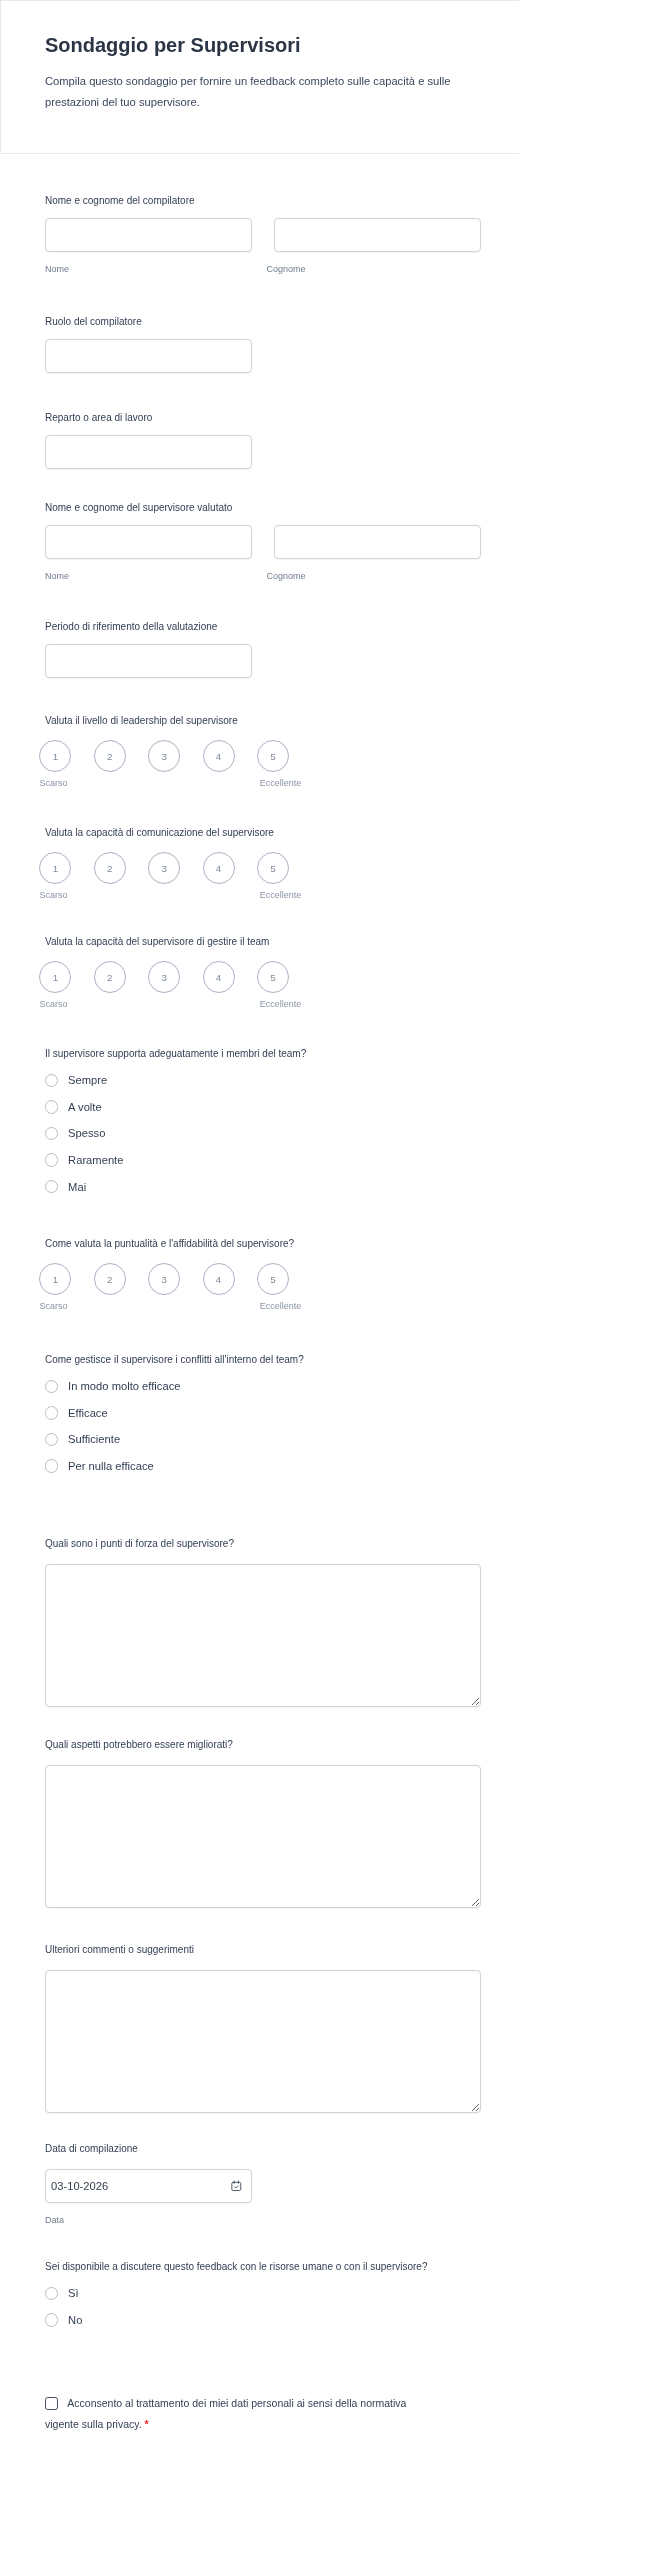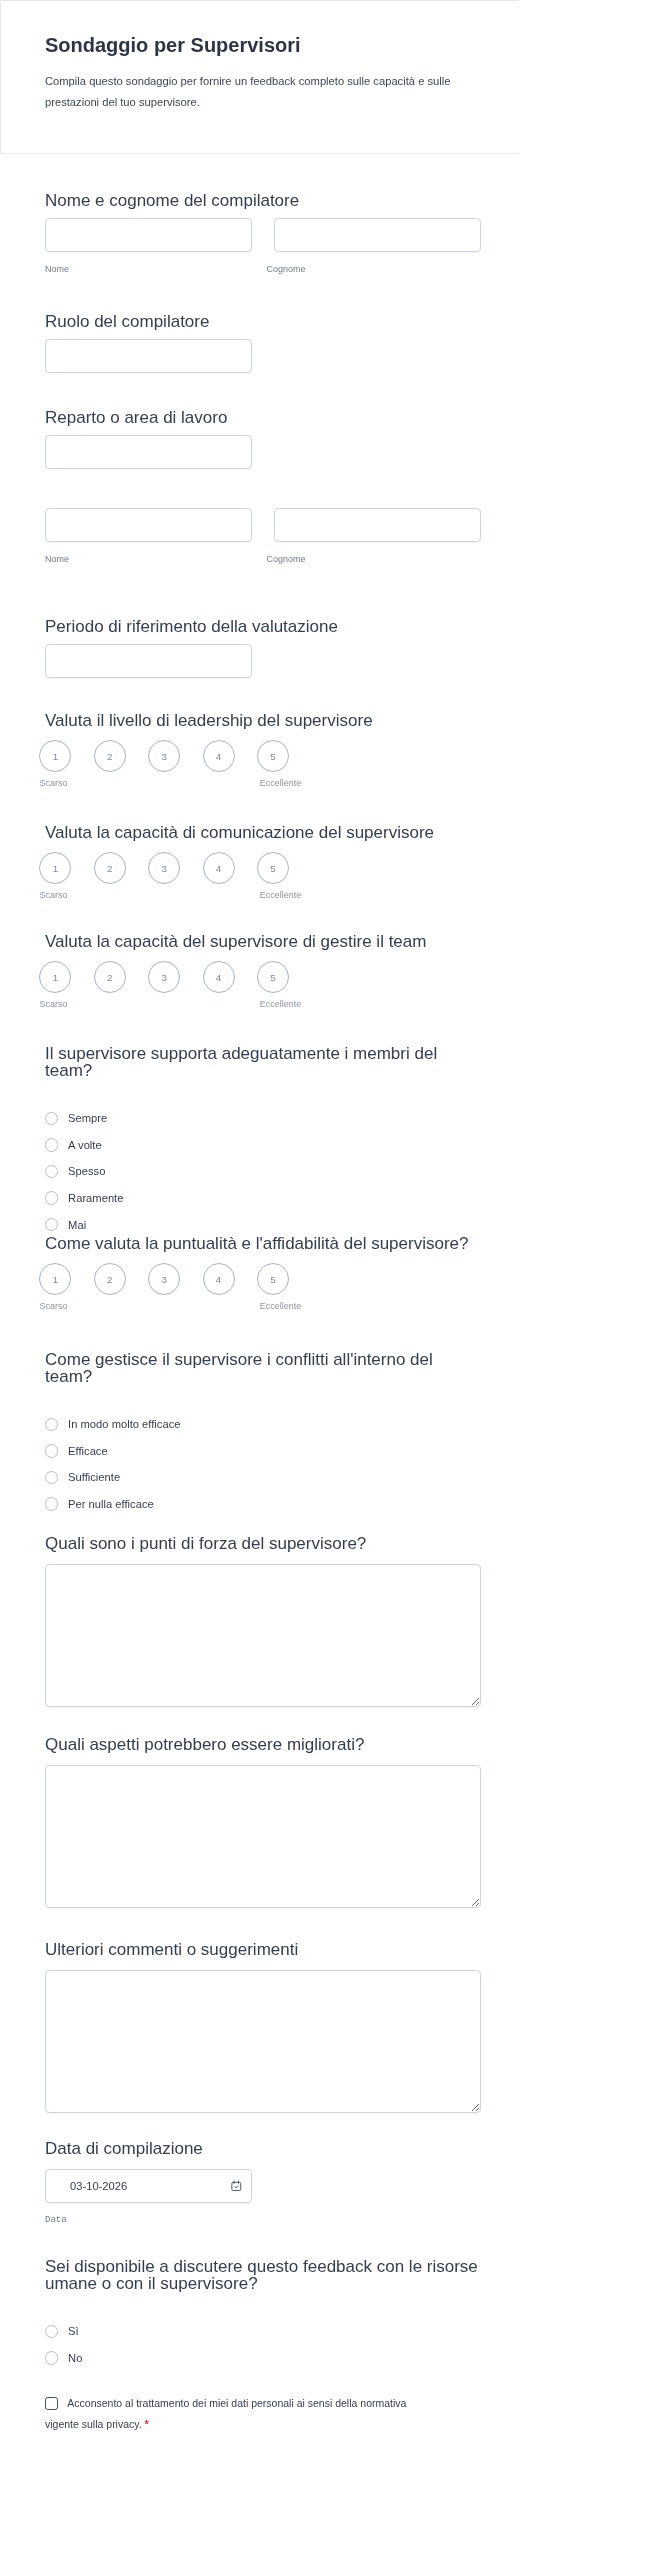--- a/index.html
+++ b/index.html
@@ -13,39 +13,39 @@
   .title { position:absolute; top:31px; left:45px; font-size:20px; line-height:28px; font-weight:700; color:#2b3546; }
   .subtitle { position:absolute; top:71px; left:45px; max-width:448px; font-size:11.2px; line-height:21px; color:#3a475c; }
   .divider { position:absolute; top:153px; left:0; right:0; height:0.7px; background:#e8eaee; }
 
   .sec { position:absolute; left:45px; right:38px; }
   .s1{top:192px}.s2{top:313px}.s3{top:409px}.s4{top:499px}.s5{top:618px}
   .s6{top:712px}.s7{top:824px}.s8{top:933px}.s9{top:1045px}.s10{top:1235px}
   .s11{top:1351px}.s12{top:1535px}.s13{top:1736px}.s14{top:1941px}.s15{top:2140px}
   .s16{top:2258px}.s17{top:2393px}
 
-  .label { font-size:17px; line-height:17px; font-weight:500; color:#323e52; max-width:434px; }
+  .label { font-size:10px; line-height:17px; font-weight:500; color:#323e52; max-width:434px; }
 
   .row2 { display:grid; grid-template-columns:1fr 1fr; column-gap:22.4px; margin-top:9px; }
   .subrow { display:grid; grid-template-columns:1fr 1fr; column-gap:7px; margin-top:10.5px; }
   .inp { width:100%; height:34px; border:0.7px solid #ced4de; border-radius:4.2px; background:#fff;
          box-shadow:0 0.7px 1.4px rgba(16,24,40,.05); font:11.2px/17px "Liberation Sans","DejaVu Sans",sans-serif;
-         color:#333e52; padding:0 24px; outline:none; }
+         color:#333e52; padding:0 5px; outline:none; }
   .half { width:calc(50% - 11.2px); margin-top:9px; display:block; }
   .sub { font-size:9px; line-height:12.6px; color:#6f7b8c; }
-  .sub-mt { margin-top:10.5px;font-family:Liberation Mono, monospace; }
+  .sub-mt { margin-top:10.5px; }
 
   .scale { display:flex; column-gap:22.4px; margin-left:-5.6px; margin-top:11.2px; }
   .circ { width:32px; height:32px; border:0.7px solid #a9b3c4; border-radius:50%; background:#fff;
           display:flex; align-items:center; justify-content:center; font-size:9.8px; color:#7e8a9b; cursor:pointer; }
   .scale-labels { position:relative; margin-left:-5.6px; margin-top:5.6px; height:12.6px; font-size:9px; color:#8a94a4; }
   .scale-labels .min { position:absolute; left:0; top:0; }
   .scale-labels .max { position:absolute; left:241px; transform:translateX(-50%); top:0; }
 
-  .opts { margin-top:26px; }
+  .opts { margin-top:5px; }
   .opt { display:flex; align-items:center; height:26.6px; cursor:pointer; }
   .radio { width:13.3px; height:13.3px; border:0.7px solid #b6bec9; border-radius:50%; background:#fff; flex:none; }
   .opt-label { margin-left:9.8px; font-size:11.2px; color:#333e52; }
 
   .ta { display:block; margin-top:12px; width:100%; height:143px; resize:both;
         border:0.7px solid #ced4de; border-radius:4.2px; background:#fff; box-shadow:0 0.7px 1.4px rgba(16,24,40,.05);
         font:11.2px/17px "Liberation Sans","DejaVu Sans",sans-serif; color:#333e52; padding:7px 9.8px; outline:none; }
 
   .date-wrap { position:relative; width:calc(50% - 11.2px); margin-top:12px; }
   .date-inp { padding-right:29px; }
@@ -83,20 +83,21 @@
     <div class="label">Ruolo del compilatore</div>
     <input class="inp half" type="text" style="">
   </section>
 
   <section class="sec s3">
     <div class="label">Reparto o area di lavoro</div>
     <input class="inp half" type="text" style="">
   </section>
 
   <section class="sec s4">
+    <div class="label">Nome e cognome del supervisore valutato</div>
     <div class="row2">
       <input class="inp" type="text" style="">
       <input class="inp" type="text" style="">
     </div>
     <div class="subrow">
       <span class="sub">Nome</span>
       <span class="sub">Cognome</span>
     </div>
   </section>
 

